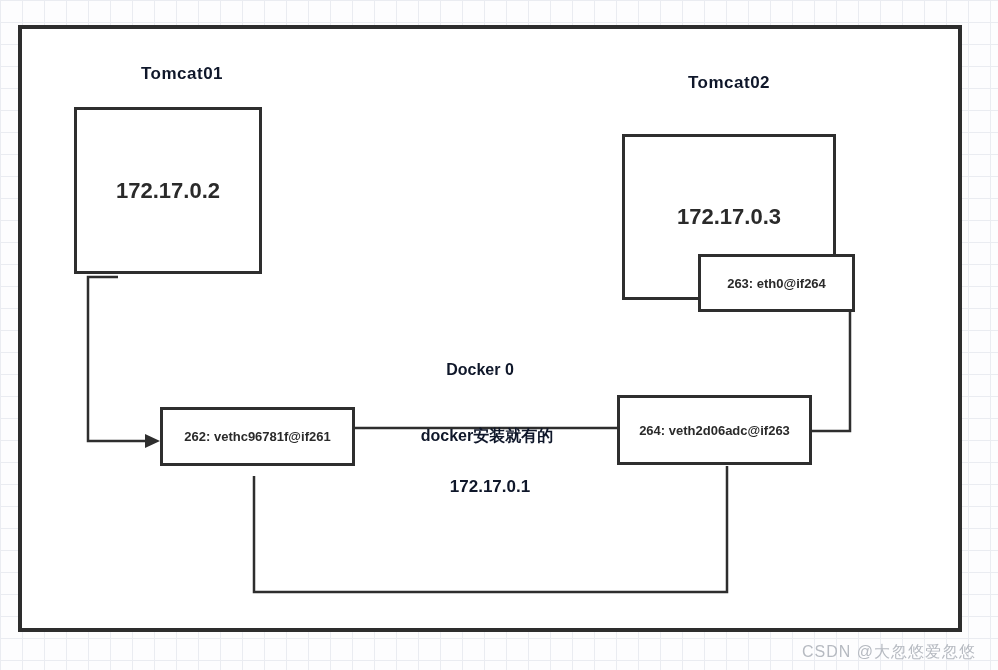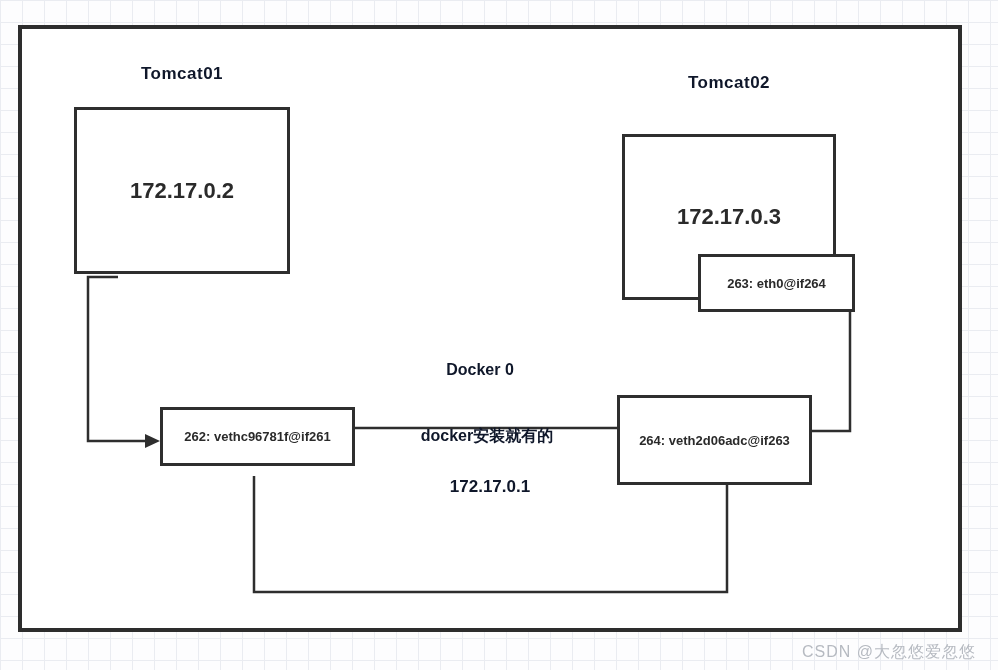--- a/index.html
+++ b/index.html
@@ -23,33 +23,33 @@
     position: absolute; color: #0f172a; font-weight: 700;
     text-align: center; white-space: nowrap;
   }
   .node-title { font-size: 17px; letter-spacing: 0.5px; }
   .t01 { left: 74px; top: 64px; width: 216px; }
   .t02 { left: 622px; top: 73px; width: 214px; }
   .bigbox {
     position: absolute; background: #ffffff; border: 3px solid #2e2e2e;
     display: flex; align-items: center; justify-content: center;
   }
-  .b1 { left: 74px; top: 107px; width: 216px; height: 167px; }
+  .b1 { left: 74px; top: 107px; width: 188px; height: 167px; }
   .b2 { left: 622px; top: 134px; width: 214px; height: 166px; }
   .ip-big { font-size: 22px; font-weight: 700; color: #2a2a2a; }
   .wires { position: absolute; left: 0; top: 0; width: 998px; height: 670px; pointer-events: none; }
   .smallbox {
     position: absolute; background: #ffffff; border: 3px solid #2e2e2e;
     display: flex; align-items: center; justify-content: center;
     font-size: 13px; font-weight: 700; color: #2a2a2a; white-space: nowrap;
   }
   .s261 { left: 117px; top: 248px; width: 159px; height: 57px; }
   .s263 { left: 663px; top: 254px; width: 157px; height: 58px; margin-left: 35px; }
   .s262 { left: 160px; top: 407px; width: 195px; height: 59px; }
-  .s264 { left: 617px; top: 395px; width: 195px; height: 90px; }
+  .s264 { left: 617px; top: 395px; width: 195px; height: 70px; }
   .docker-name { left: 380px; top: 361px; width: 200px; font-size: 16px; }
   .docker-note { left: 387px; top: 382px; width: 200px; font-size: 16px; margin-top: 44px; }
   .gw-ip { left: 390px; top: 477px; width: 200px; font-size: 17px; }
   .router { left: 389px; top: 524px; width: 200px; font-size: 17px; }
   .watermark {
     position: absolute; right: 22px; top: 642px;
     font-size: 16px; color: #b6bac1; font-weight: 400;
     letter-spacing: 1px; white-space: nowrap;
   }
 </style>

